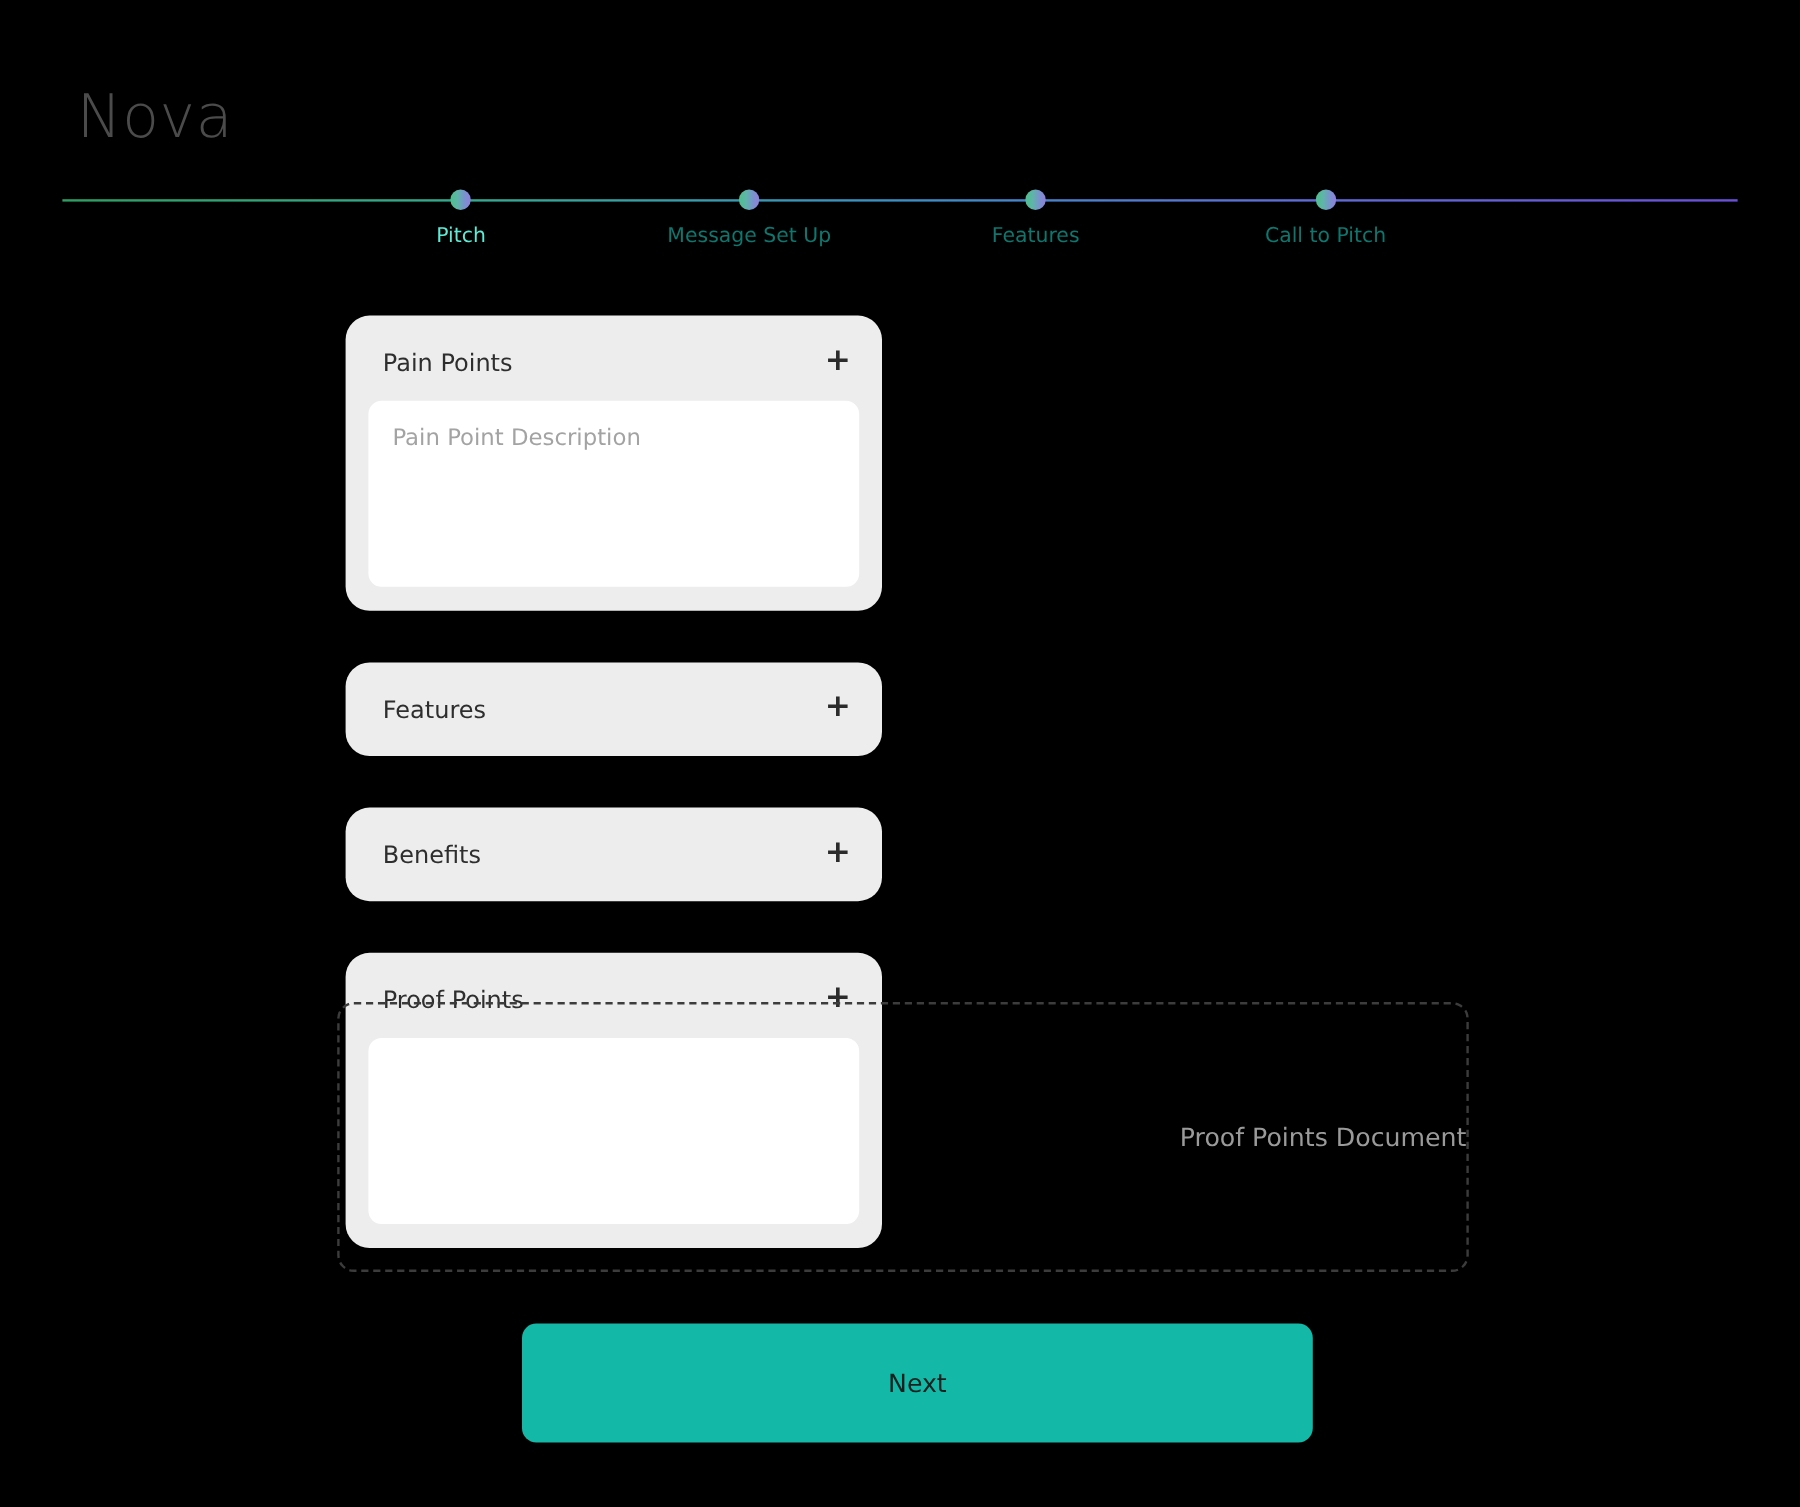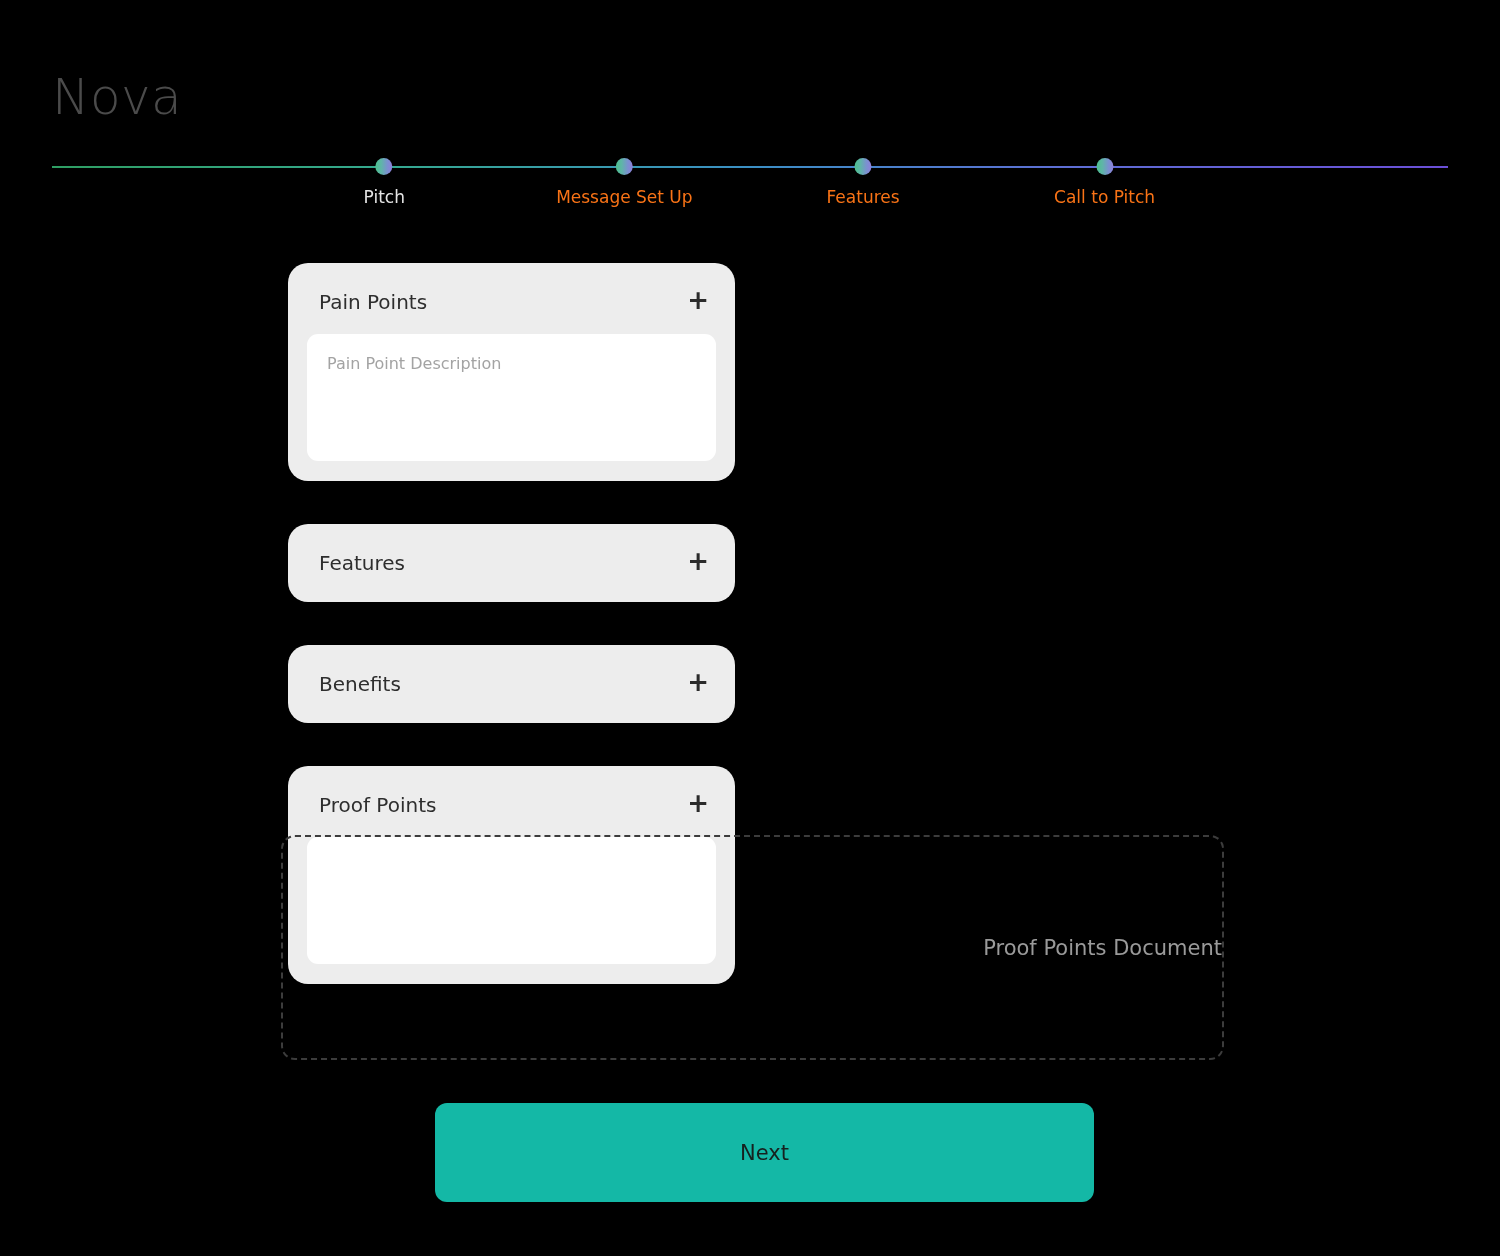--- a/index.html
+++ b/index.html
@@ -12,21 +12,21 @@
   }
 
   body {
     font-family: "Liberation Sans", sans-serif;
     position: relative;
   }
 
   
   .logo {
     position: absolute;
-    left: 52px;
+    left: 64px;
     top: 72px;
     font-size: 50px;
     font-weight: 300;
     letter-spacing: 0.5px;
     color: #4b4b4b;
     line-height: 1;
     font-family: "DejaVu Sans", sans-serif;
   }
 
   
@@ -59,26 +59,26 @@
     width: 17px;
     height: 17px;
     border-radius: 50%;
     margin: -2px auto 0;
     background: linear-gradient(to right, #4cc08d 0%, #5fb5a8 35%, #7a92cf 70%, #8f7fdb 100%);
   }
 
   .step-label {
     margin-top: 12px;
     font-size: 17px;
-    color: #f97316;
+    color: #0f766e;
     font-family: "DejaVu Sans", sans-serif;
     font-weight: 400;
   }
 
-  .step.dim .step-label { color: #e5e5e5; }
+  .step.dim .step-label { color: #5eead4; }
 
   
   .cards {
     position: absolute;
     left: 288px;
     top: 263px;
     width: 936px;
     display: flex;
     flex-wrap: wrap;
     gap: 43px;
@@ -113,29 +113,29 @@
     font-weight: 700;
     padding: 0 4px 4px 4px;
     cursor: pointer;
     user-select: none;
     font-family: "DejaVu Sans", sans-serif;
   }
 
   .card-input {
     display: block;
     width: 100%;
-    height: 127px;
+    height: 155px;
     margin-top: 13px;
     background: #ffffff;
     border: none;
     border-radius: 11px;
     resize: none;
     outline: none;
     padding: 20px 20px;
-    font-size: 16px;
+    font-size: 19px;
     color: #0f766e;
     font-family: "DejaVu Sans", sans-serif;
   }
 
   .card-input::placeholder {
     color: #a3a3a3;
     opacity: 1;
   }
 
   

